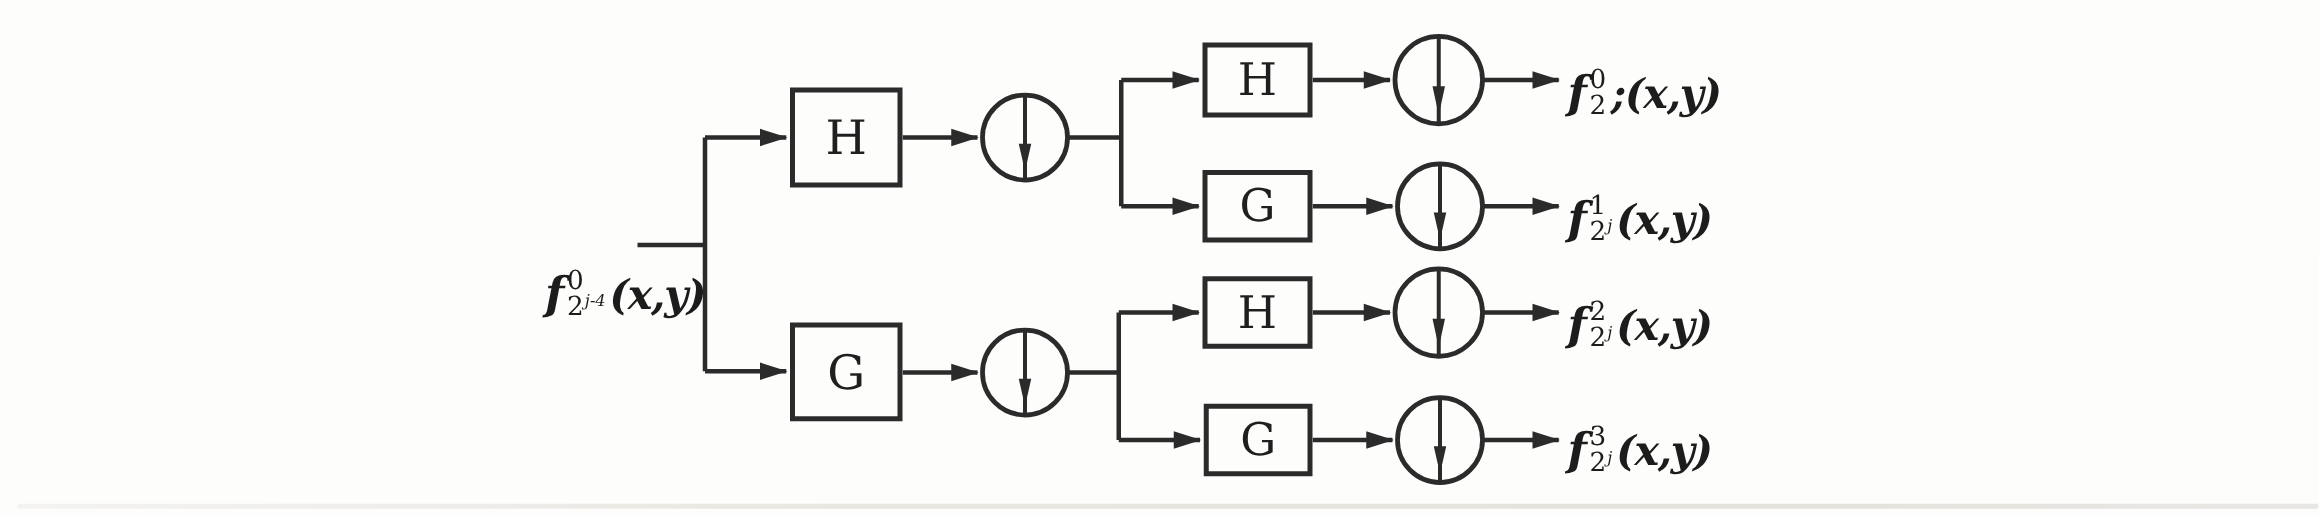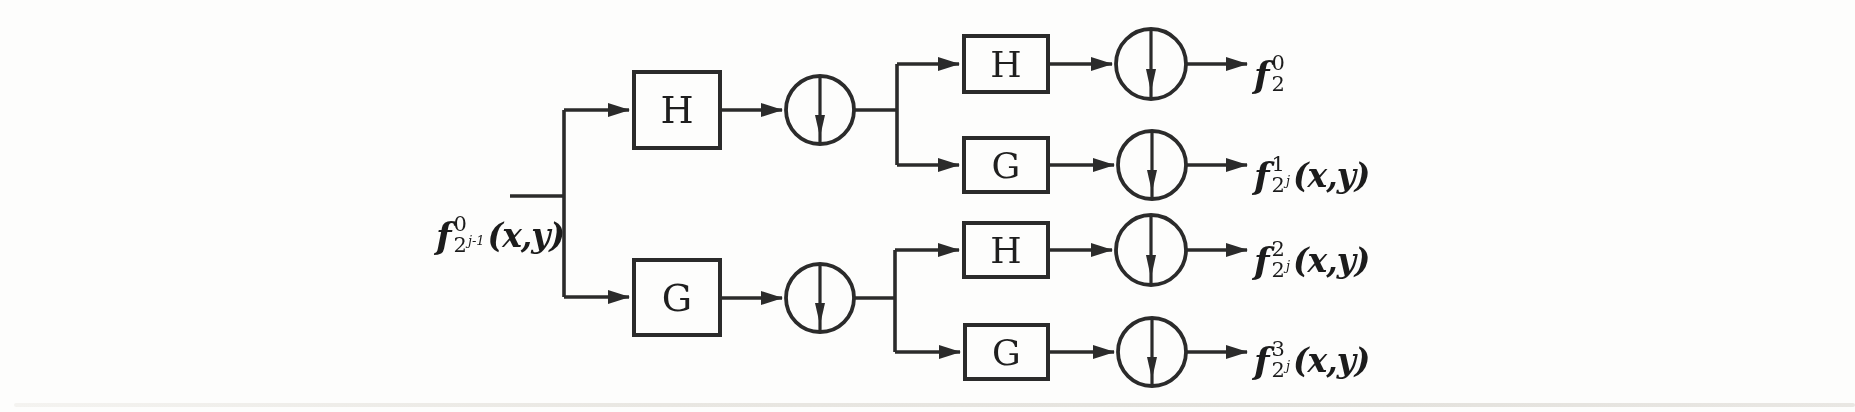--- a/index.html
+++ b/index.html
@@ -128,31 +128,32 @@
     <span>H</span>
   </div>
   <div class="fbox" style="left:963px;top:323px;width:87px;height:58px;font-size:36px;">
     <span>G</span>
   </div>
 
   <div class="mathlabel" style="left:436px;top:203px;">
     <span class="mi">f</span>
     <span class="stack">
       <span class="ssup">0</span>
-      <span class="ssub"><span>2</span><span class="ssubexp">j-1</span></span>
+      <span class="ssub"><span>2</span><span class="ssubexp">j-4</span></span>
     </span>
     <span class="margs">(x,y)</span>
   </div>
 
   <div class="mathlabel" style="left:1254px;top:42px;">
     <span class="mi">f</span>
     <span class="stack">
       <span class="ssup">0</span>
       <span class="ssub"><span>2</span><span class="ssubexp"></span></span>
     </span>
+    <span class="margs">;(x,y)</span>
   </div>
 
   <div class="mathlabel" style="left:1254px;top:143px;">
     <span class="mi">f</span>
     <span class="stack">
       <span class="ssup">1</span>
       <span class="ssub"><span>2</span><span class="ssubexp">j</span></span>
     </span>
     <span class="margs">(x,y)</span>
   </div>

